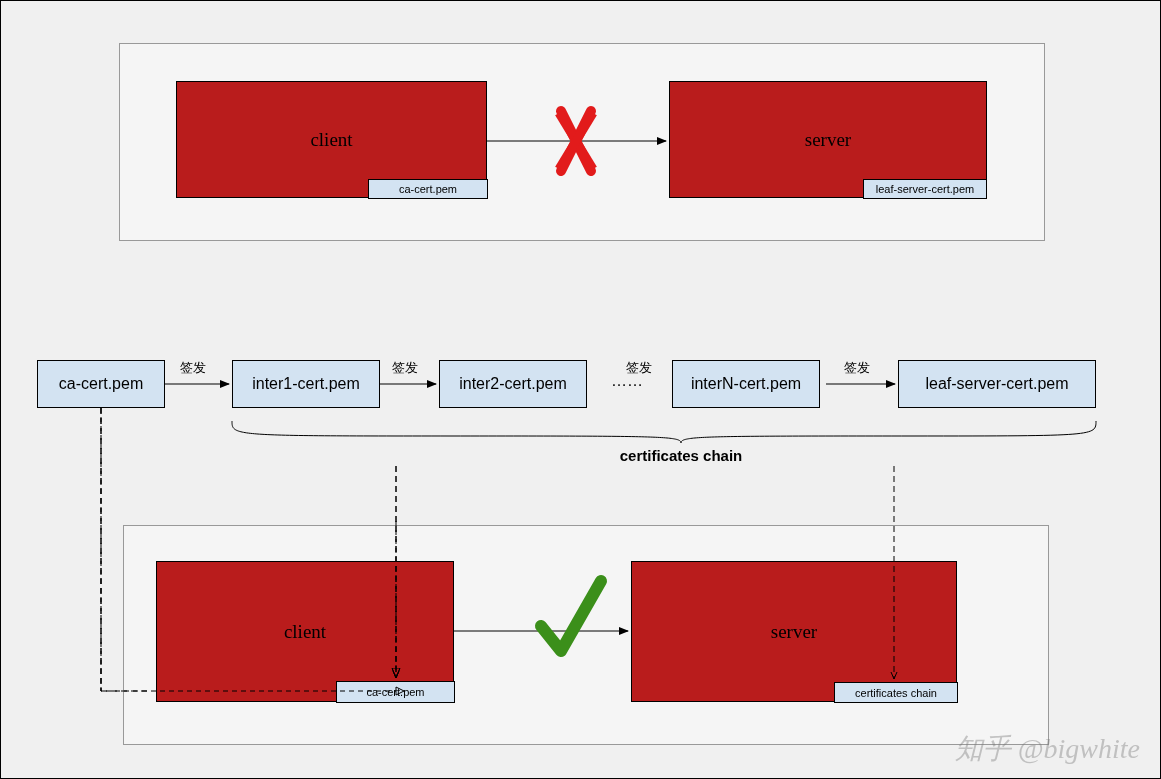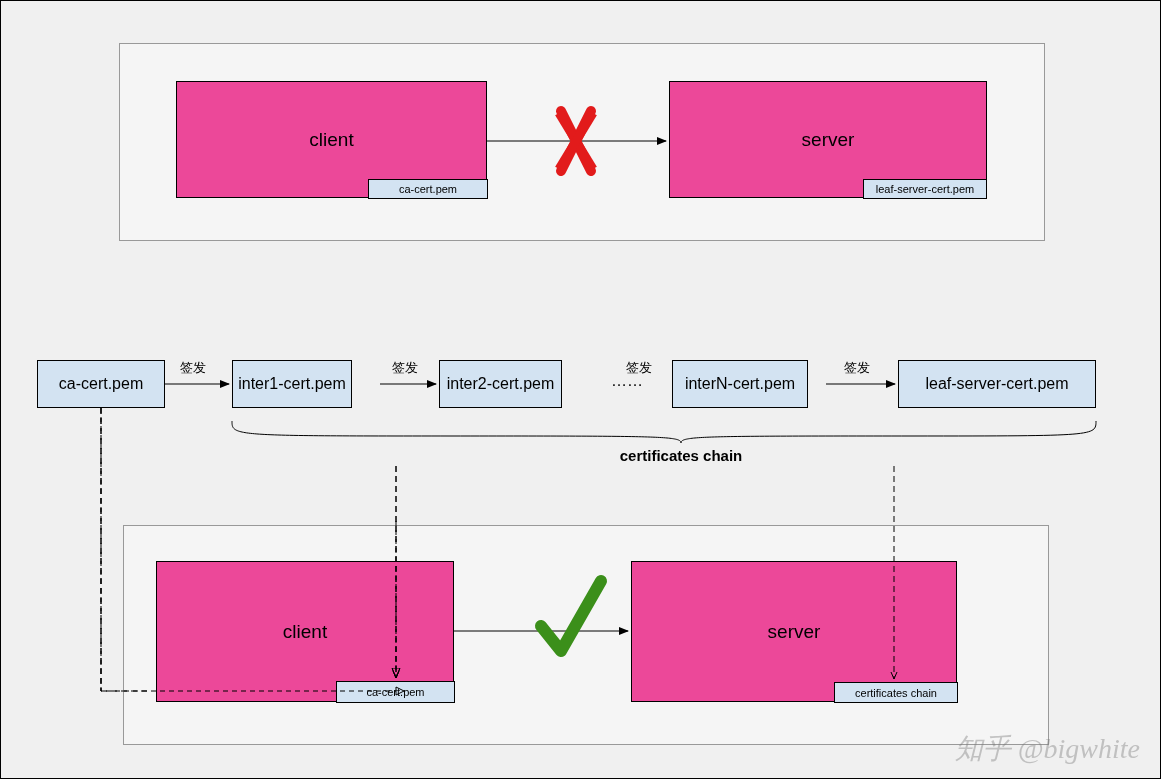--- a/index.html
+++ b/index.html
@@ -14,25 +14,26 @@
     border: 1px solid #000;
   }
   .panel {
     position: absolute;
     border: 1px solid #999;
     background: #f5f5f5;
   }
   .node-box {
     position: absolute;
     border: 1px solid #000;
-    background: #ec4899;
+    background: #b91c1c;
     display: flex;
     align-items: center;
     justify-content: center;
     font-size: 19px;
+    font-family: Liberation Serif, serif;
   }
   .cert-tag {
     position: absolute;
     border: 1px solid #000;
     background: #d3e3f2;
     display: flex;
     align-items: center;
     justify-content: center;
     font-size: 11px;
   }
@@ -87,30 +88,30 @@
 <div class="node-box" style="left:668px; top:80px; width:318px; height:117px;">
   <span>server</span>
 </div>
 <div class="cert-tag" style="left:862px; top:178px; width:124px; height:20px;">
   <span>leaf-server-cert.pem</span>
 </div>
 
 <div class="chain-box" style="left:36px; top:359px; width:128px; height:48px;">
   <span>ca-cert.pem</span>
 </div>
-<div class="chain-box" style="left:231px; top:359px; width:120px; height:48px;">
+<div class="chain-box" style="left:231px; top:359px; width:148px; height:48px;">
   <span>inter1-cert.pem</span>
 </div>
-<div class="chain-box" style="left:438px; top:359px; width:123px; height:48px;">
+<div class="chain-box" style="left:438px; top:359px; width:148px; height:48px;">
   <span>inter2-cert.pem</span>
 </div>
 <div style="position:absolute; left:610px; top:371px; font-size:16px;">
   <span>……</span>
 </div>
-<div class="chain-box" style="left:671px; top:359px; width:136px; height:48px;">
+<div class="chain-box" style="left:671px; top:359px; width:148px; height:48px;">
   <span>interN-cert.pem</span>
 </div>
 <div class="chain-box" style="left:897px; top:359px; width:198px; height:48px;">
   <span>leaf-server-cert.pem</span>
 </div>
 
 <div class="label" style="left:179px; top:358px;">签发</div>
 <div class="label" style="left:391px; top:358px;">签发</div>
 <div class="label" style="left:625px; top:358px;">签发</div>
 <div class="label" style="left:843px; top:358px;">签发</div>

